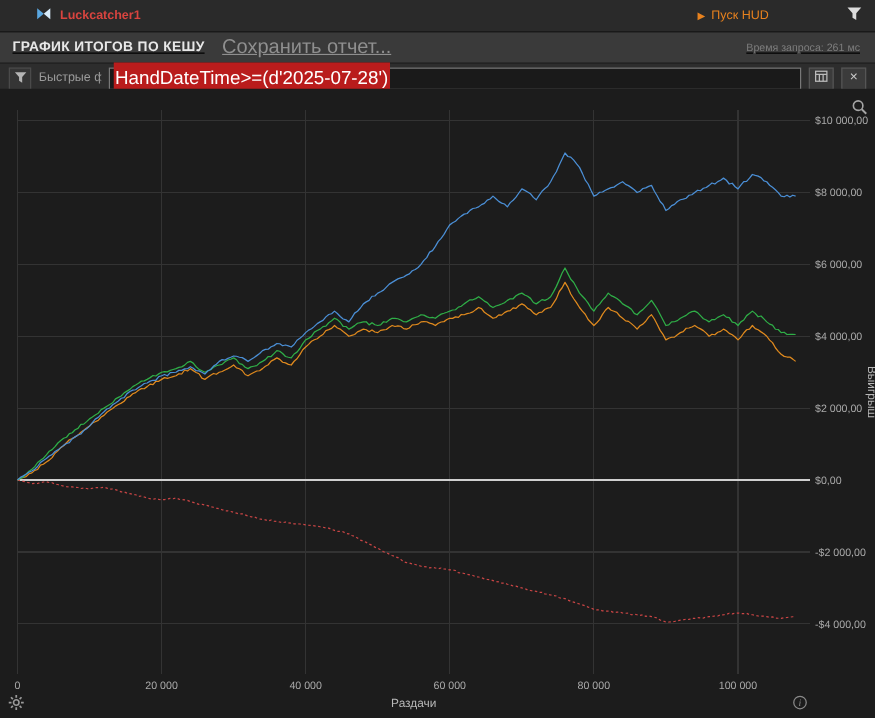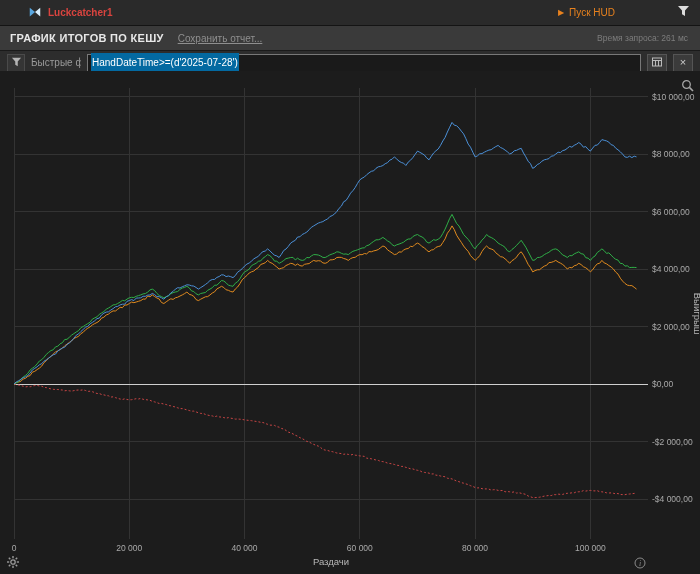--- a/index.html
+++ b/index.html
@@ -10,33 +10,33 @@
     align-items:center;justify-content:space-between;box-sizing:border-box;}
   .topbar-left{display:flex;align-items:center;gap:6px;padding-left:28px;}
   .app-title{color:#d9443f;font-size:10px;font-weight:bold;}
   .topbar-right{display:flex;align-items:center;gap:56px;padding-right:8px;}
   .hud-btn{display:flex;align-items:center;gap:5px;background:none;border:none;cursor:pointer;padding:2px 4px;}
   .play-glyph{color:#e8821e;font-size:8px;line-height:1;}
   .hud-label{color:#e8821e;font-size:10px;font-weight:normal;}
   .icon-btn{background:none;border:none;padding:2px;cursor:pointer;display:flex;align-items:center;}
   
   .reportbar{height:21px;background:#3a3a3a;border-bottom:1px solid #1a1a1a;display:flex;
-    align-items:center;gap:14px;padding:12px 10px;box-sizing:border-box;}
+    align-items:center;gap:14px;padding:12px 10px;box-sizing:border-box;text-decoration:underline;}
   .report-title{color:#e8e8e8;font-size:11px;font-weight:bold;letter-spacing:.3px;}
-  .save-link{color:#8f8f8f;font-size:10px;text-decoration:underline;cursor:pointer;}
+  .save-link{color:#8f8f8f;font-size:16px;text-decoration:underline;cursor:pointer;}
   .query-time{margin-left:auto;color:#7d7d7d;font-size:8.5px;padding-right:2px;}
   
   .filterbar{height:24px;background:#2d2d2d;border-bottom:1px solid #161616;display:flex;
     align-items:center;gap:6px;padding:0 7px;box-sizing:border-box;}
   .qf-btn{width:18px;height:18px;background:#353535;border:1px solid #4a4a4a;display:flex;
     align-items:center;justify-content:center;cursor:pointer;padding:0;}
   .qf-label{color:#9a9a9a;font-size:10px;width:50px;overflow:hidden;white-space:nowrap;cursor:pointer;}
   .filter-input{flex:1;height:16px;background:#1a1a1a;border:1px solid #787878;display:flex;
     align-items:center;padding:0 3px;cursor:text;}
-  .filter-text{background:#0369a1;color:#ffffff;font-size:10px;padding:4px 1px;white-space:nowrap;}
+  .filter-text{background:#b91c1c;color:#ffffff;font-size:15px;padding:4px 1px;white-space:nowrap;}
   .fb-btn{width:20px;height:18px;background:#3b3b3b;border:1px solid #555;display:flex;
     align-items:center;justify-content:center;cursor:pointer;padding:0;color:#cccccc;font-size:11px;line-height:1;}
   
   .chart-area{position:absolute;top:71px;left:0;width:700px;height:503px;background:#1c1c1c;text-align:center;}
   #chart-svg{position:absolute;inset:0;width:700px;height:503px;display:block;}
   .zoom-float{position:absolute;top:8px;right:5px;width:14px;height:14px;cursor:pointer;}
   .gear-float{position:absolute;left:6px;bottom:5px;width:14px;height:14px;cursor:pointer;}
   .info-float{position:absolute;right:54px;bottom:7px;width:12px;height:12px;cursor:pointer;}
 </style>
 </head>

